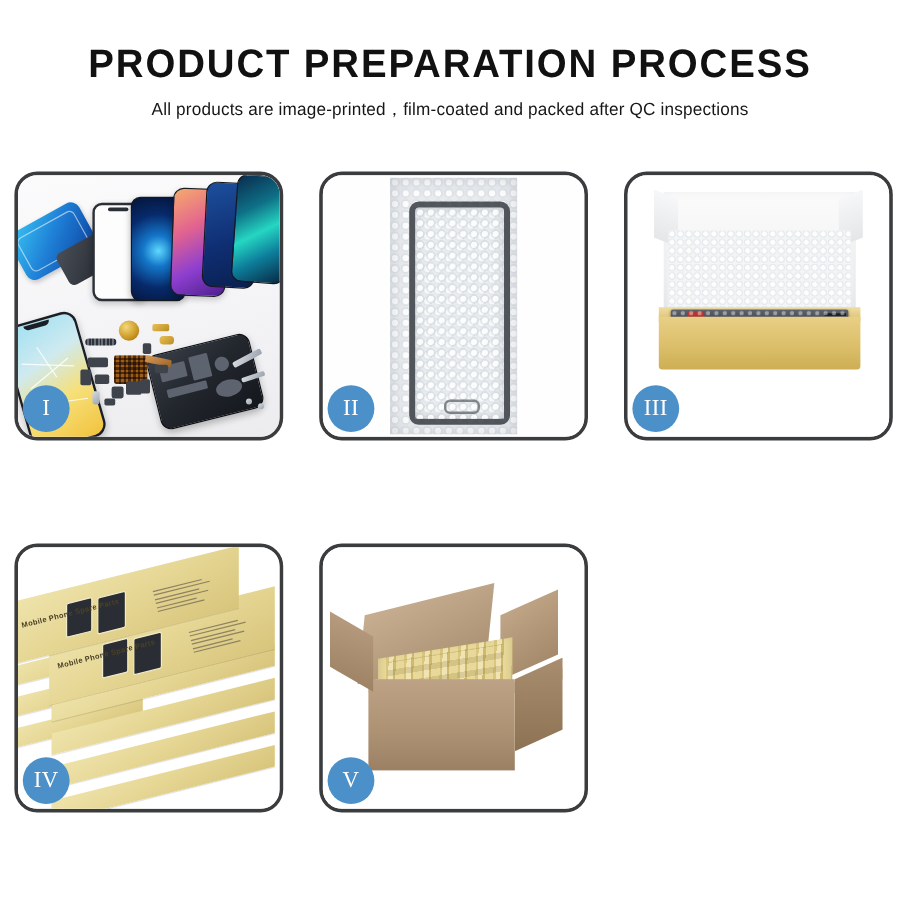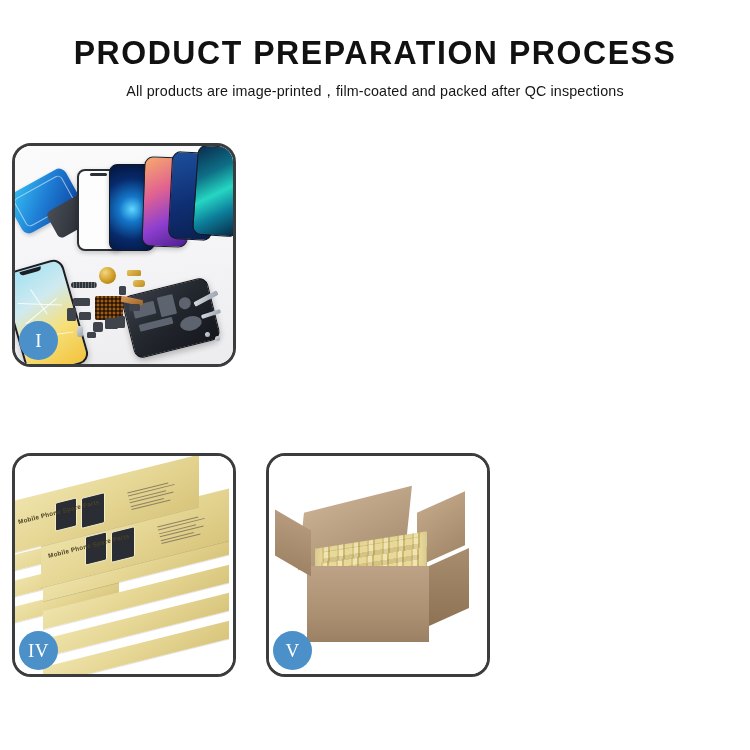--- a/index.html
+++ b/index.html
@@ -548,21 +548,48 @@
           <div class="pt" style="left:102px; top:170px; width:8px;  height:12px;"></div>
           <div class="pt silver" style="left:178px; top:150px; width:26px; height:5px; transform:rotate(-28deg);"></div>
           <div class="pt silver" style="left:186px; top:166px; width:20px; height:4px; transform:rotate(-18deg);"></div>
           <div class="pt silver" style="left:190px; top:186px; width:5px;  height:5px; border-radius:50%;"></div>
           <div class="pt silver" style="left:200px; top:190px; width:5px;  height:5px; border-radius:50%;"></div>
         </div>
       </div>
       <div class="badge">I</div>
     </div>
 
-
+    <div class="panel r0 c1">
+      <div class="photo">
+        <div class="p2-bg"></div>
+        <div class="bubblefield">
+          <div class="glass">
+            <div class="glass-bubbles"></div>
+          </div>
+        </div>
+      </div>
+      <div class="badge">II</div>
+    </div>
+
+    <div class="panel r0 c2">
+      <div class="photo">
+        <div class="p3-bg"></div>
+        <div class="lid-back"></div>
+        <div class="lid-flapL"></div>
+        <div class="lid-flapR"></div>
+        <div class="foam"></div>
+        <div class="box3-lip"></div>
+        <div class="screen3">
+          <div class="screen3-red"></div>
+          <div class="screen3-tab"></div>
+        </div>
+        <div class="box3-front"></div>
+      </div>
+      <div class="badge">III</div>
+    </div>
 
     <div class="panel r1 c0">
       <div class="photo">
         <div class="p4-bg"></div>
         <div class="stack">
 
           <div class="kbox" style="left:-4px; top:60px;  width:108px; height:16px;">
               <div class="lid"></div>
             </div>
           <div class="kbox" style="left:-4px; top:86px;  width:108px; height:16px;">

